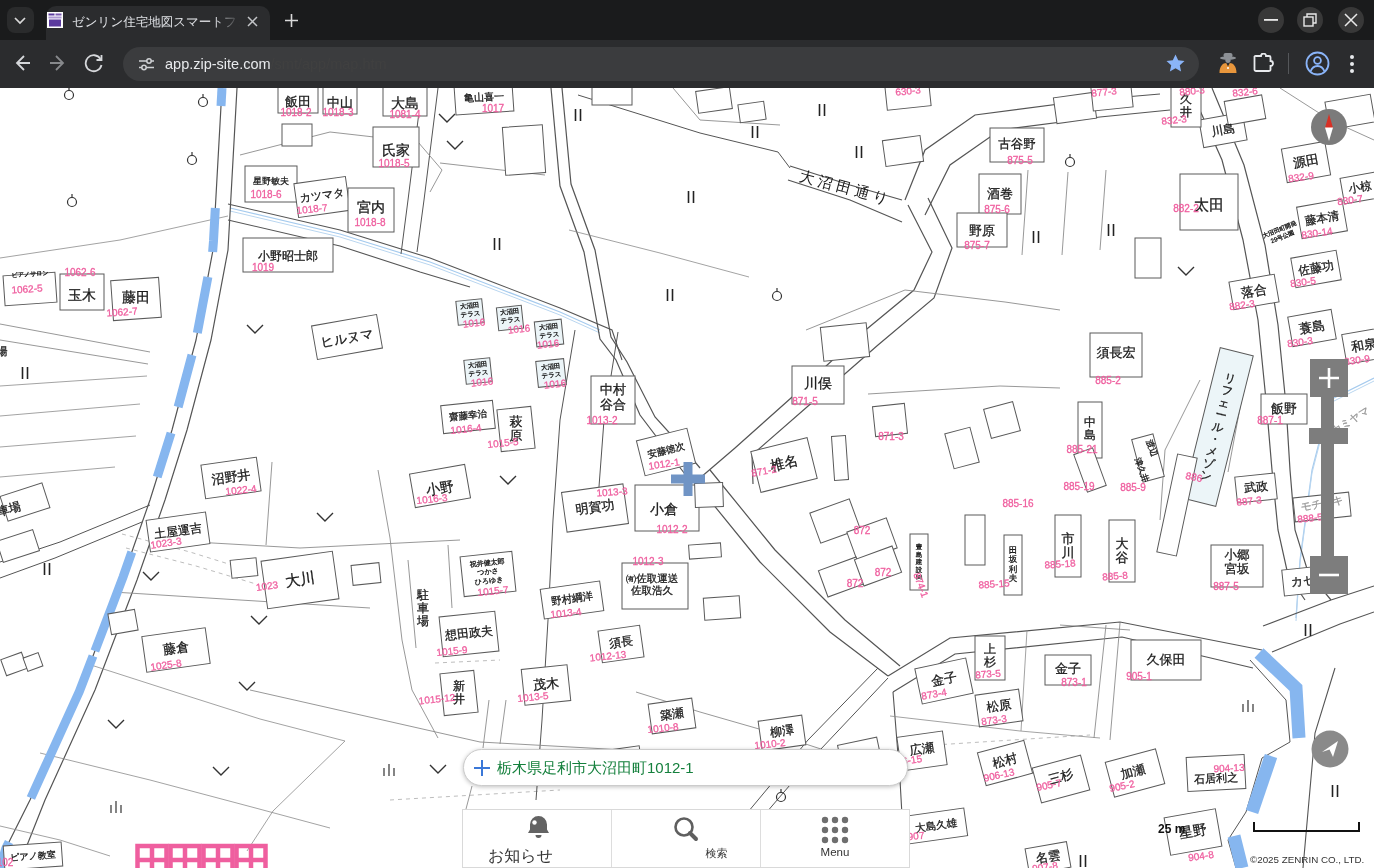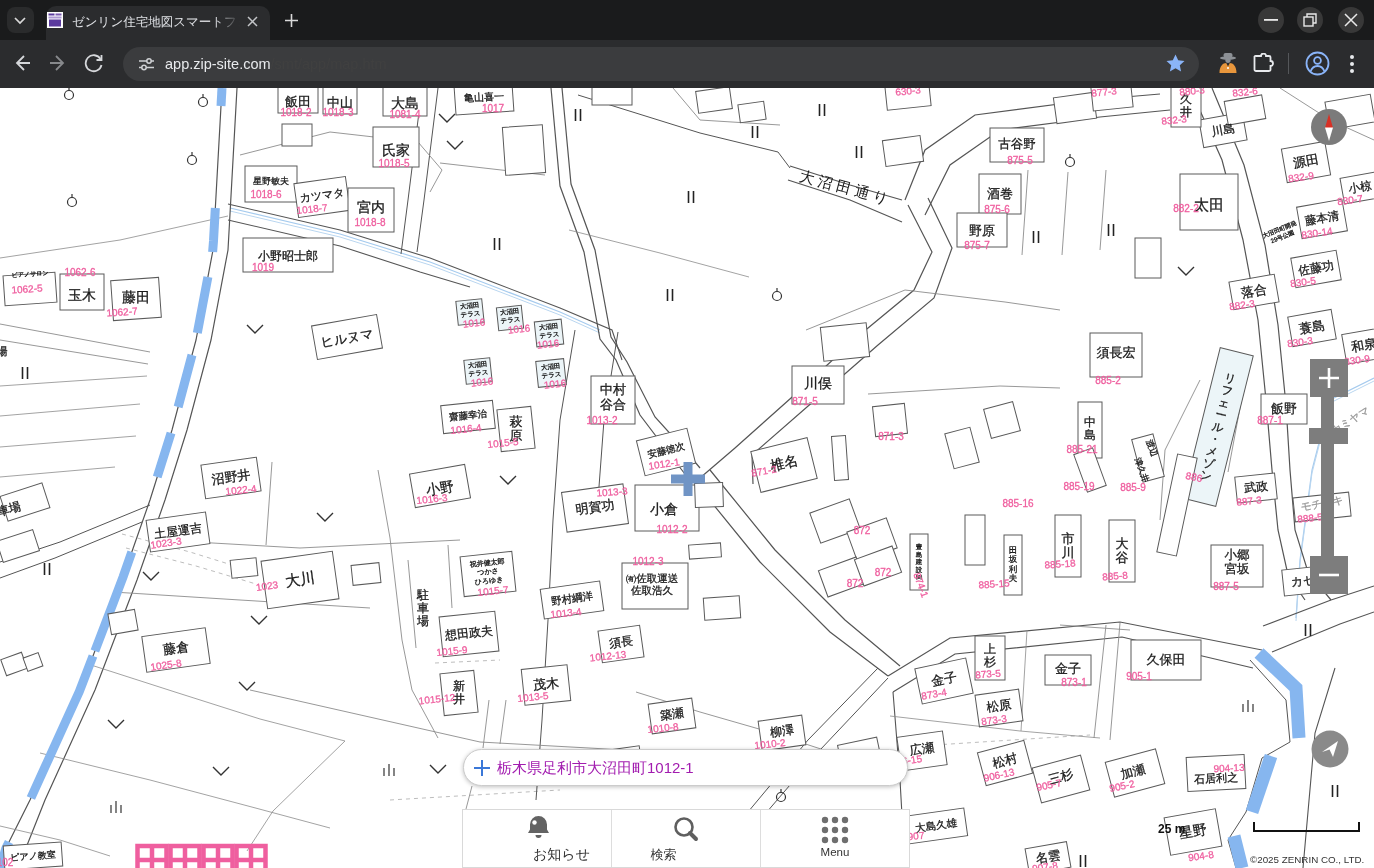--- a/index.html
+++ b/index.html
@@ -584,38 +584,38 @@
 <div class="abs" style="left:1158px;top:822px;font-size:12px;font-weight:bold;color:#111">25 m</div>
 <svg class="abs" style="left:1253px;top:821px" width="108" height="12">
     <path d="M1,1 V10 H106 V1" fill="none" stroke="#111" stroke-width="2"></path>
   </svg>
 <div class="abs" style="left:1250px;top:854px;font-size:9.8px;color:#333;white-space:nowrap">©2025 ZENRIN CO., LTD.</div>
 
 <div class="abs" style="left:463px;top:749px;width:445px;height:37px;background:#fff;border:1px solid #ccc;border-radius:19px;box-shadow:0 1px 4px rgba(0,0,0,.25)"></div>
 <svg class="abs" style="left:473px;top:759px" width="18" height="18">
     <path d="M9,1 V17 M1,9 H17" stroke="#3b78d8" stroke-width="2"></path>
   </svg>
-<div class="abs" style="left:497px;top:759px;font-size:15px;color:#a21caf">栃木県足利市大沼田町1012-1</div>
+<div class="abs" style="left:497px;top:759px;font-size:15px;color:#15803d">栃木県足利市大沼田町1012-1</div>
 
 <div class="abs" style="left:462px;top:809px;width:448px;height:59px;background:#fff;border:1px solid #d9d9d9;display:flex">
 <div style="flex:1;border-right:1px solid #ddd;position:relative"></div>
 <div style="flex:1;border-right:1px solid #ddd"></div>
 <div style="flex:1"></div>
 </div>
 <svg class="abs" style="left:525px;top:814px" width="27" height="28">
     <path d="M13.5,2 a8.5,8.5 0 0 1 8.5,8.5 v5 l2,3.5 h-21 l2,-3.5 v-5 a8.5,8.5 0 0 1 8.5,-8.5" fill="#636363"></path>
     <path d="M10.5,21 a3,3 0 0 0 6,0 z" fill="#636363"></path>
     <circle cx="9.5" cy="8.5" r="2.2" fill="#fff"></circle>
   </svg>
-<div class="abs" style="left:487px;top:846px;width:149px;text-align:center;font-size:14px;color:#333">お知らせ</div>
+<div class="abs" style="left:446px;top:846px;width:149px;text-align:center;font-size:16px;color:#333">お知らせ</div>
 <svg class="abs" style="left:673px;top:816px" width="27" height="27">
     <circle cx="11" cy="11" r="8.5" fill="none" stroke="#5f5f5f" stroke-width="2.6"></circle>
     <path d="M17,17 L23,23" stroke="#5f5f5f" stroke-width="4" stroke-linecap="round"></path>
   </svg>
-<div class="abs" style="left:589px;top:846px;width:149px;text-align:center;font-size:13px;color:#333">検索</div>
+<div class="abs" style="left:642px;top:846px;width:149px;text-align:center;font-size:11px;color:#333">検索</div>
 <svg class="abs" style="left:820px;top:815px" width="30" height="30">
     <g fill="#6e6e6e">
 <circle cx="5" cy="5" r="3.2"></circle>
       <circle cx="15" cy="5" r="3.2"></circle>
       <circle cx="25" cy="5" r="3.2"></circle>
 <circle cx="5" cy="15" r="3.2"></circle>
       <circle cx="15" cy="15" r="3.2"></circle>
       <circle cx="25" cy="15" r="3.2"></circle>
 <circle cx="5" cy="25" r="3.2"></circle>
       <circle cx="15" cy="25" r="3.2"></circle>

